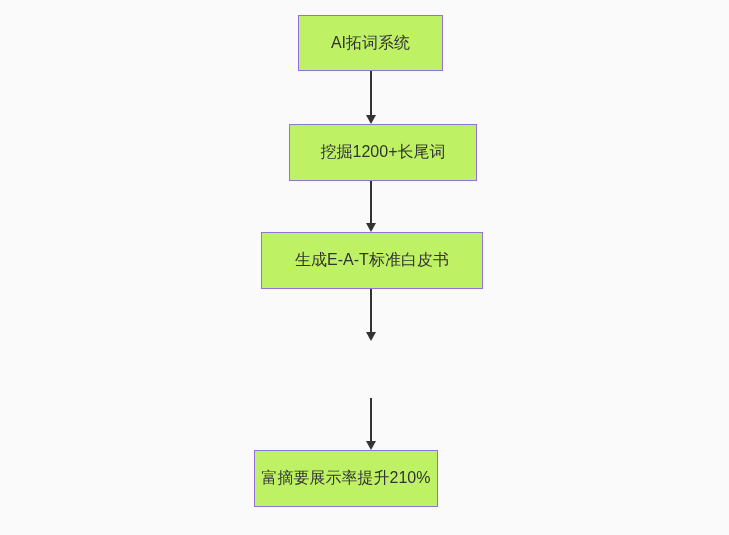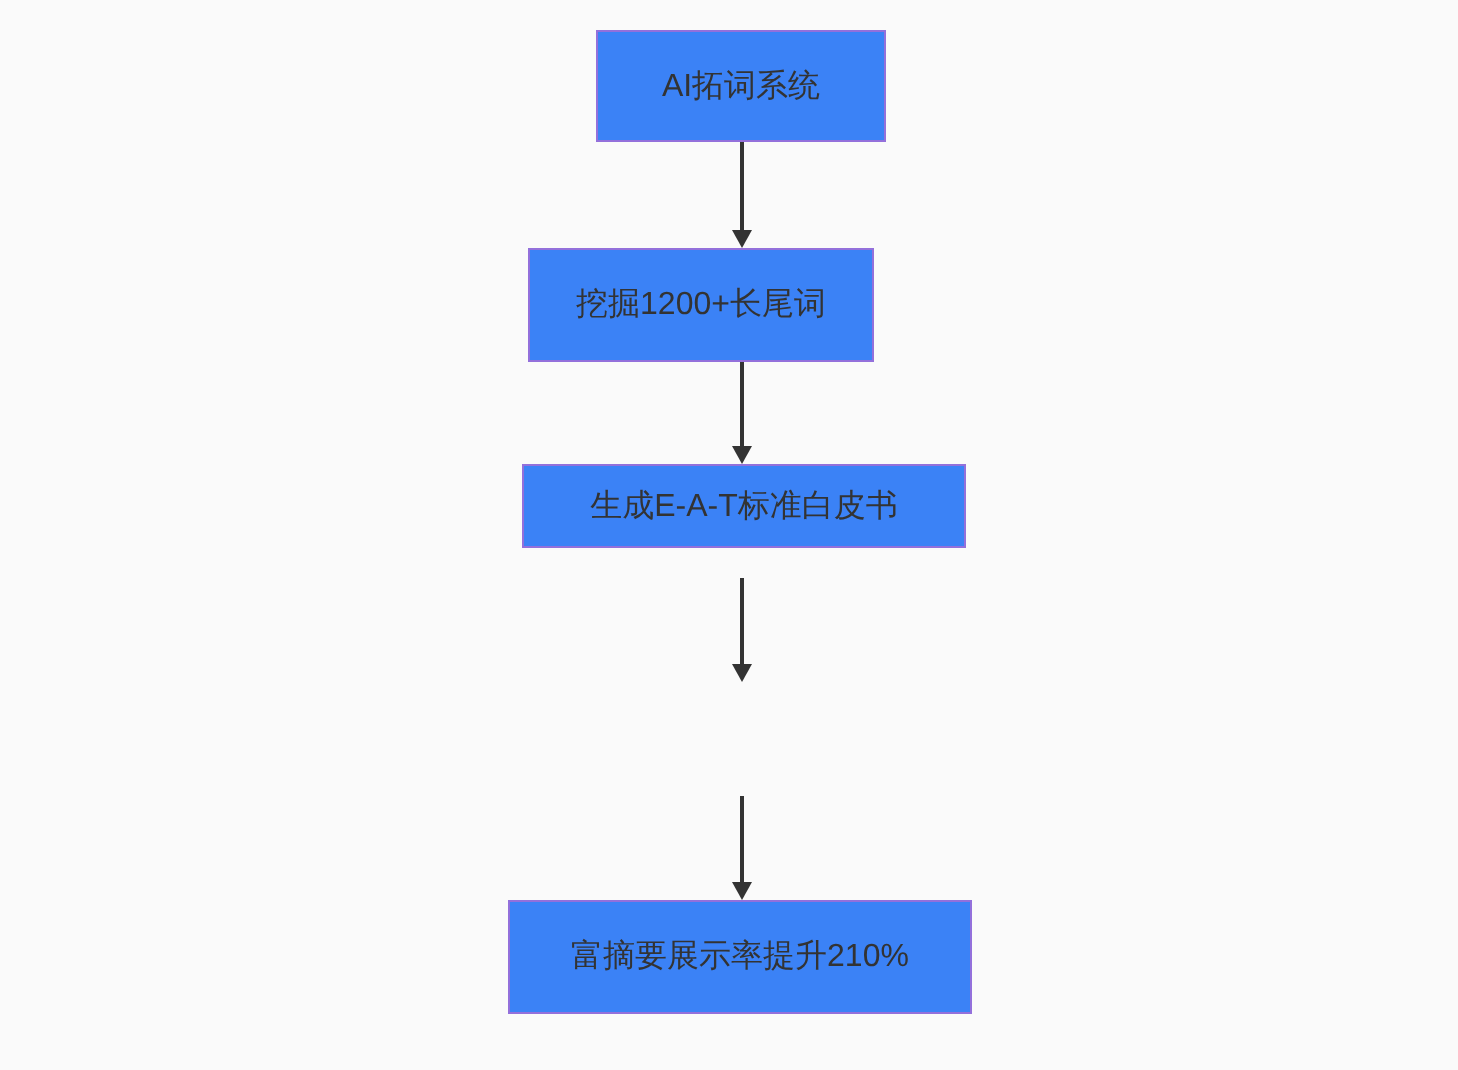--- a/index.html
+++ b/index.html
@@ -10,35 +10,35 @@
     overflow: hidden;
   }
   .canvas {
     position: relative;
     width: 729px;
     height: 535px;
     background: #fafafa;
   }
   .node {
     position: absolute;
-    background: #3b82f6;
+    background: #bef264;
     border: 1px solid #9370db;
     color: #333333;
     font-size: 16px;
     display: flex;
     align-items: center;
     justify-content: center;
     text-align: center;
     white-space: nowrap;
   }
   .n1 { left: 298px; top: 15px;  width: 145px; height: 56px; }
-  .n2 { left: 264px; top: 124px; width: 173px; height: 57px; }
-  .n3 { left: 261px; top: 232px; width: 222px; height: 42px; }
+  .n2 { left: 289px; top: 124px; width: 188px; height: 57px; }
+  .n3 { left: 261px; top: 232px; width: 222px; height: 57px; }
   .n4 { left: 264px; top: 341px; width: 215px; height: 57px; }
-  .n5 { left: 254px; top: 450px; width: 232px; height: 57px; justify-content: center; }
+  .n5 { left: 254px; top: 450px; width: 184px; height: 57px; justify-content: center; }
 
   .edge {
     position: absolute;
     left: 365px;           
     width: 12px;
     display: flex;
     flex-direction: column;
     align-items: center;
   }
   .edge .line {

